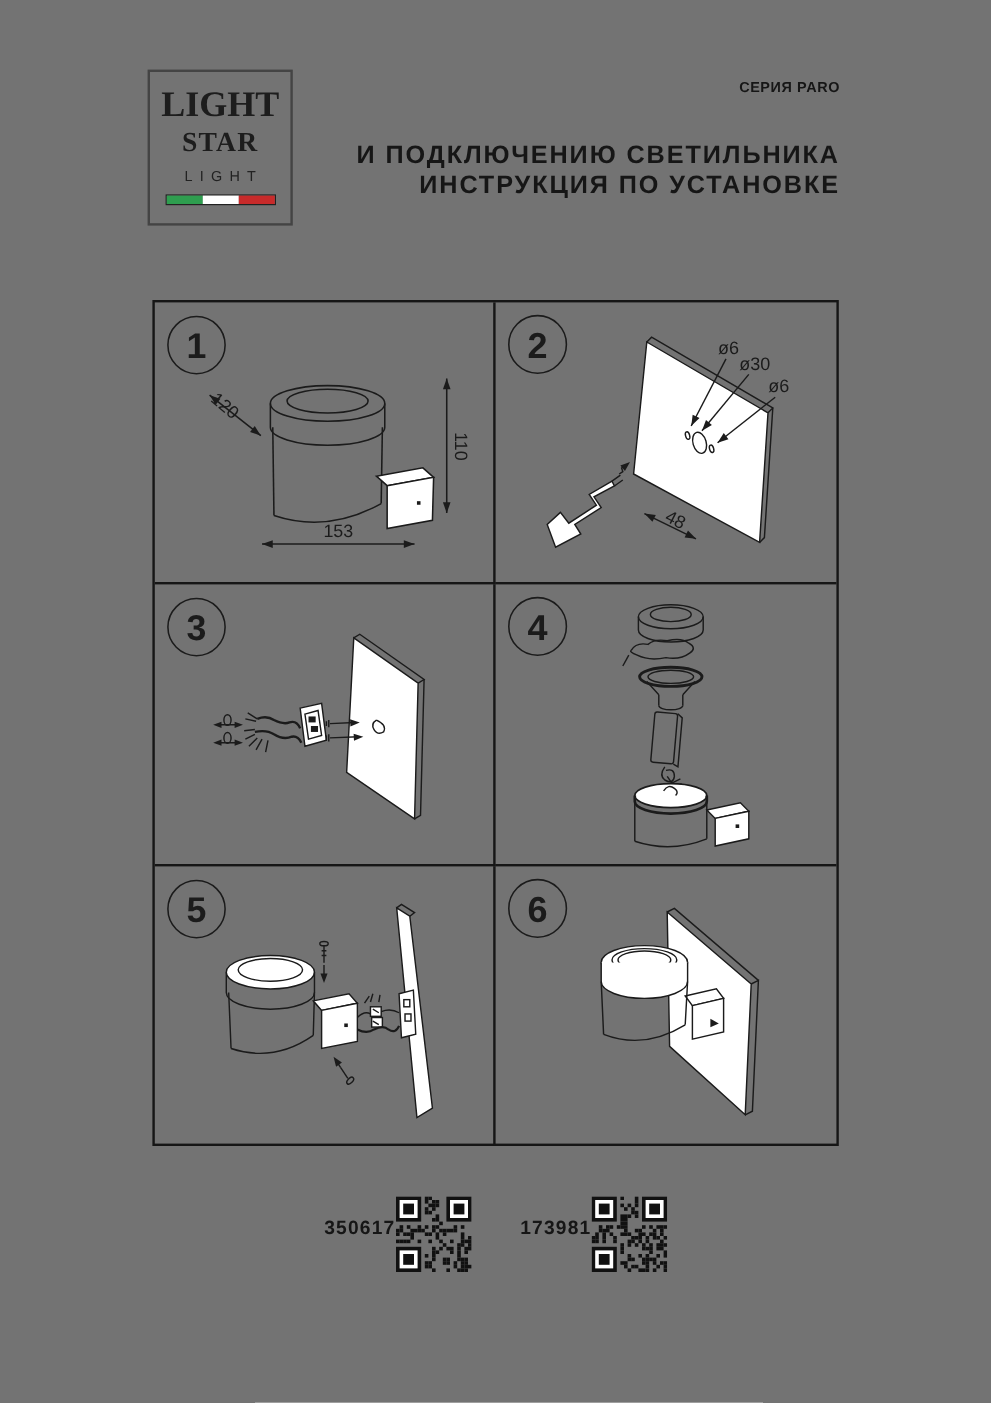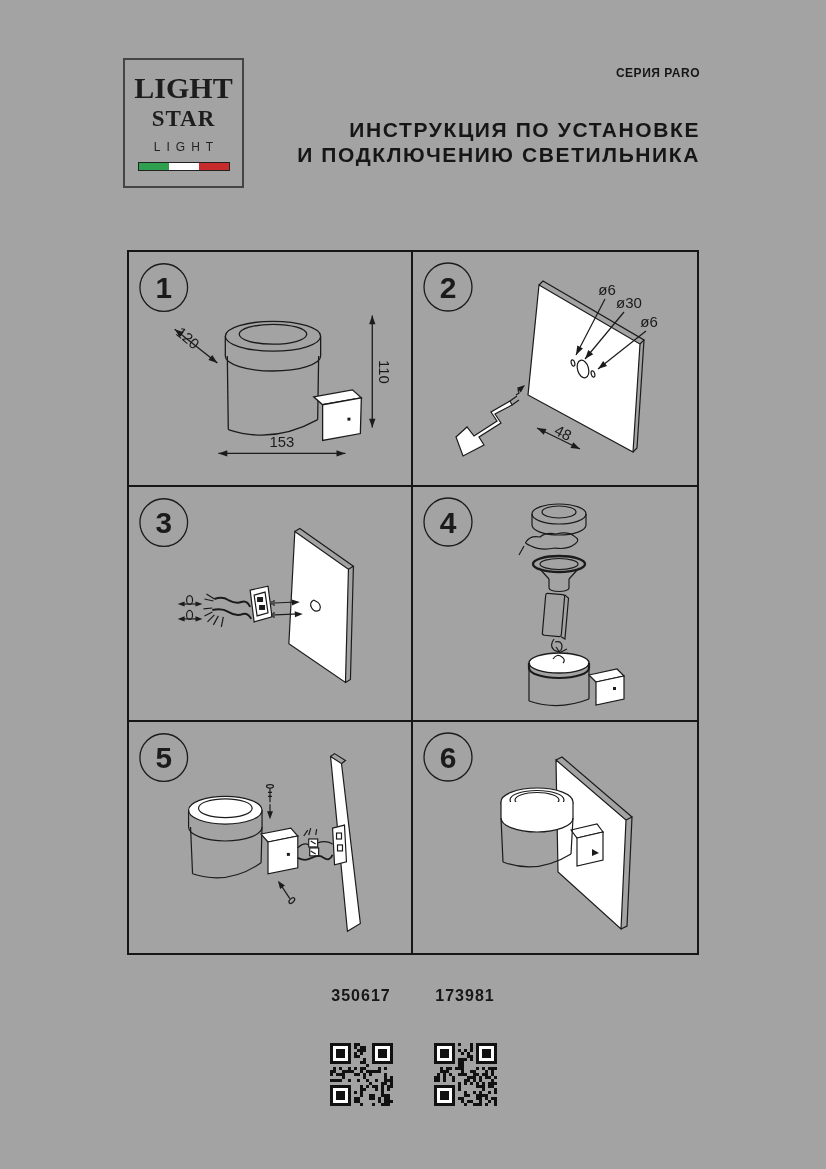--- a/index.html
+++ b/index.html
@@ -1,16 +1,16 @@
 <!DOCTYPE html>
 <html><head>
 <meta charset="utf-8">
 <style>
   html,body{margin:0;padding:0;background:#e8e8e8;}
-  .page{position:relative;width:826px;height:1169px;background:#a3a3a3;margin:0 auto;
+  .page{position:relative;width:826px;height:1169px;background:#737373;margin:0 auto;
         font-family:"Liberation Sans",sans-serif;color:#111;overflow:hidden;}
   
   .logo{position:absolute;left:123px;top:58px;width:121px;height:130px;border:2px solid #444;
         box-sizing:border-box;display:flex;flex-direction:column;align-items:center;padding-top:13px;}
   .logo-l1{font-family:"Liberation Serif",serif;font-weight:700;font-size:30px;line-height:29px;color:#1d1d1d;}
   .logo-l2{font-family:"Liberation Serif",serif;font-weight:700;font-size:23px;line-height:33px;letter-spacing:1px;color:#1d1d1d;}
   .logo-l3{font-size:12px;font-weight:400;letter-spacing:6px;text-indent:6px;margin-top:5px;color:#222;}
   .flag{width:92px;height:9px;border:1px solid #222;display:flex;margin-top:8px;box-sizing:border-box;}
   .flag div{flex:1;height:100%;}
   
@@ -22,21 +22,21 @@
         box-sizing:border-box;display:grid;grid-template-columns:1fr 1fr;grid-template-rows:1fr 1fr 1fr;}
   .cell{position:relative;border-right:2px solid #161616;border-bottom:2px solid #161616;box-sizing:border-box;}
   .cell:nth-child(2n){border-right:none;}
   .cell:nth-child(n+5){border-bottom:none;}
   .cell svg{display:block;width:100%;height:100%;}
   
   .num{font-family:"Liberation Sans",sans-serif;font-size:30px;font-weight:700;fill:#1b1b1b;}
   .dim{font-family:"Liberation Sans",sans-serif;font-size:15px;font-weight:500;fill:#1b1b1b;}
   
   .qr-row{position:absolute;left:0;top:987px;width:100%;display:flex;justify-content:center;gap:41px;}
-  .qr-item{display:flex;flex-direction:column;align-items:center;gap:28px;}
+  .qr-item{display:flex;flex-direction:row;align-items:center;}
   .qr-label{font-size:16px;font-weight:700;letter-spacing:1px;color:#161616;}
   .qr-box{margin-top:10px;width:63px;height:63px;}
 </style>
 </head>
 <body>
 
 <div class="page">
 
   <div class="logo">
     <div class="logo-l1">LIGHT</div>
@@ -45,22 +45,22 @@
     <div class="flag">
       <div style="background: rgb(46, 158, 79);"></div>
       <div style="background: rgb(255, 255, 255);"></div>
       <div style="background: rgb(200, 43, 43);"></div>
     </div>
   </div>
 
   <div class="header">
     <div class="h-series">СЕРИЯ PARO</div>
     <div class="h-title">
+      <div>И ПОДКЛЮЧЕНИЮ СВЕТИЛЬНИКА</div>
       <div>ИНСТРУКЦИЯ ПО УСТАНОВКЕ</div>
-      <div>И ПОДКЛЮЧЕНИЮ СВЕТИЛЬНИКА</div>
     </div>
   </div>
 
   <div class="grid">
 
     <div class="cell">
       <svg viewBox="0 0 284 233">
         <g stroke="#1b1b1b" fill="none" stroke-width="1.3">
           <circle cx="35" cy="35" r="24"></circle>
 

